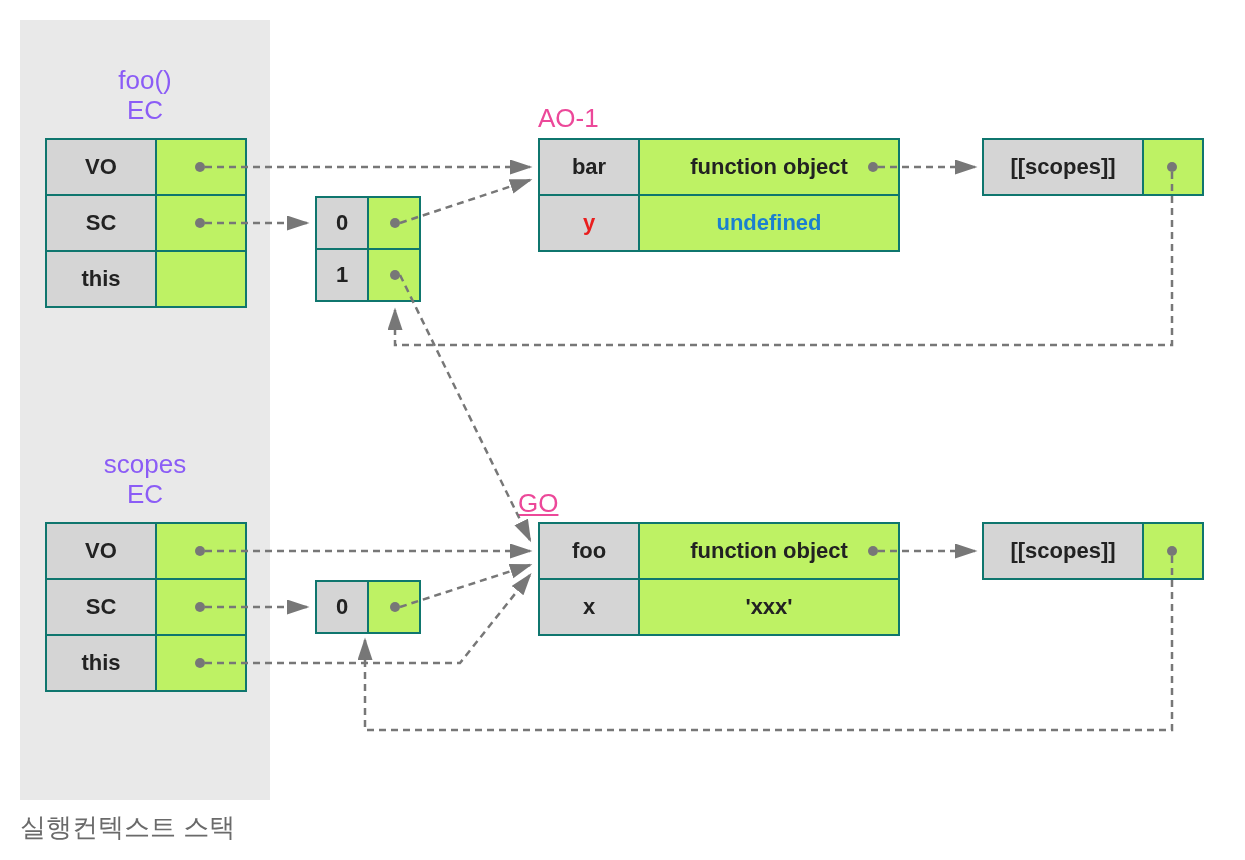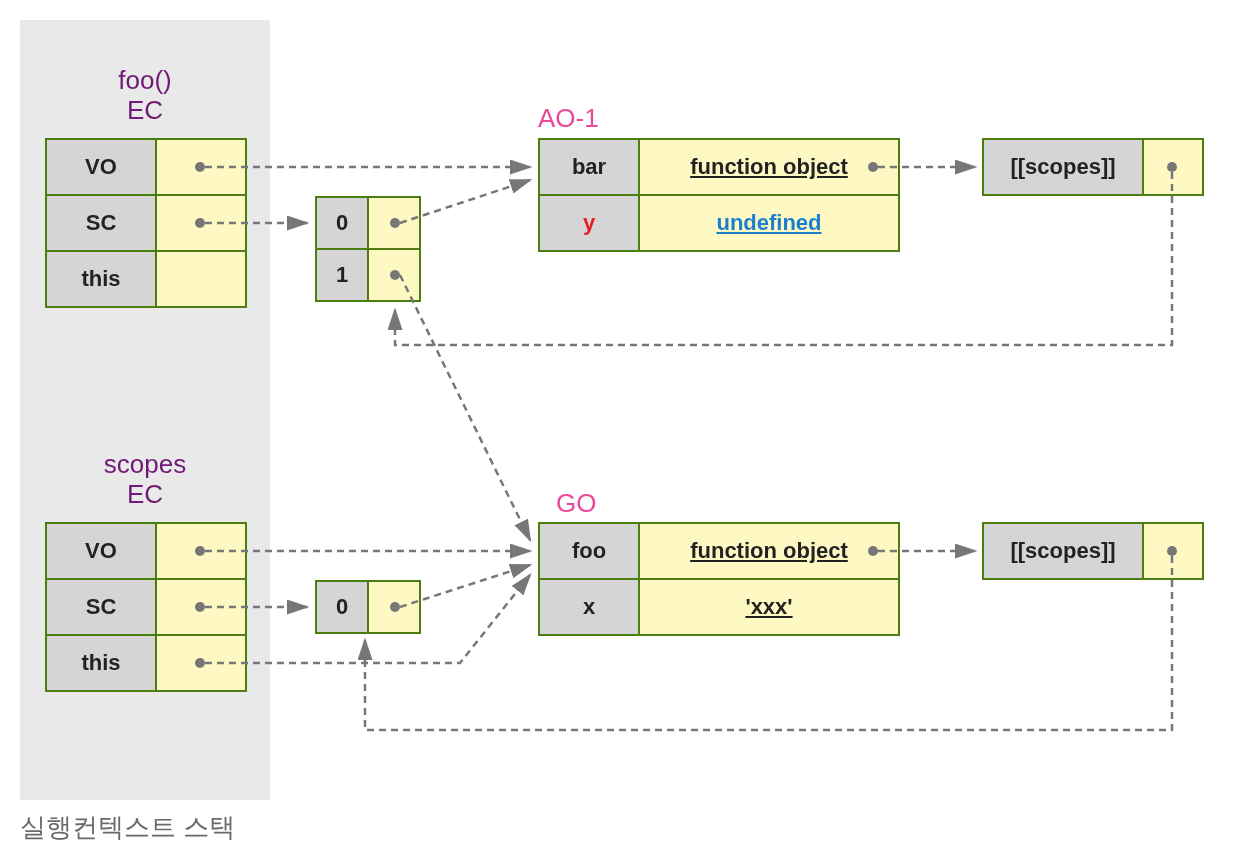--- a/index.html
+++ b/index.html
@@ -25,39 +25,39 @@
     position: absolute;
     left: 20px;
     top: 810px;
     font-size: 26px;
     color: #6a6a6a;
     font-weight: 500;
   }
   .ec-title {
     position: absolute;
     font-size: 26px;
-    color: #701a75;
+    color: #8b5cf6;
     text-align: center;
     width: 200px;
     line-height: 1.15;
   }
   .table {
     position: absolute;
     border-collapse: collapse;
     background: #fff;
   }
   .table td {
-    border: 2px solid #4d7c0f;
+    border: 2px solid #0f766e;
     text-align: center;
     font-weight: 700;
     font-size: 22px;
     vertical-align: middle;
   }
   .cell-gray { background: #d5d5d5; }
-  .cell-white { background: #fef9c3; text-decoration: underline; }
+  .cell-white { background: #bef264; }
   .red { color: #e91e1e; }
   .blue { color: #1b7fd0; }
   .obj-title {
     position: absolute;
     font-size: 26px;
     color: #ec4899;
   }
   .dot {
     position: absolute;
     width: 10px;
@@ -150,21 +150,21 @@
     <td class="cell-gray" style="width:100px; height:56px;text-align:center;">bar</td>
     <td class="cell-white" style="width:260px;">function object</td>
   </tr>
   <tr>
     <td class="cell-gray red" style="height:56px;">y</td>
     <td class="cell-white blue">undefined</td>
   </tr>
 </tbody>
   </table>
 
-<div class="obj-title" style="left:556px; top:488px;">GO</div>
+<div class="obj-title" style="left:518px; top:488px;text-decoration:underline;">GO</div>
 <table class="table" style="left:538px; top:522px;">
   <tbody>
       <tr>
     <td class="cell-gray" style="width:100px; height:56px;">foo</td>
     <td class="cell-white" style="width:260px;">function object</td>
   </tr>
   <tr>
     <td class="cell-gray" style="height:56px;">x</td>
     <td class="cell-white">'xxx'</td>
   </tr>

